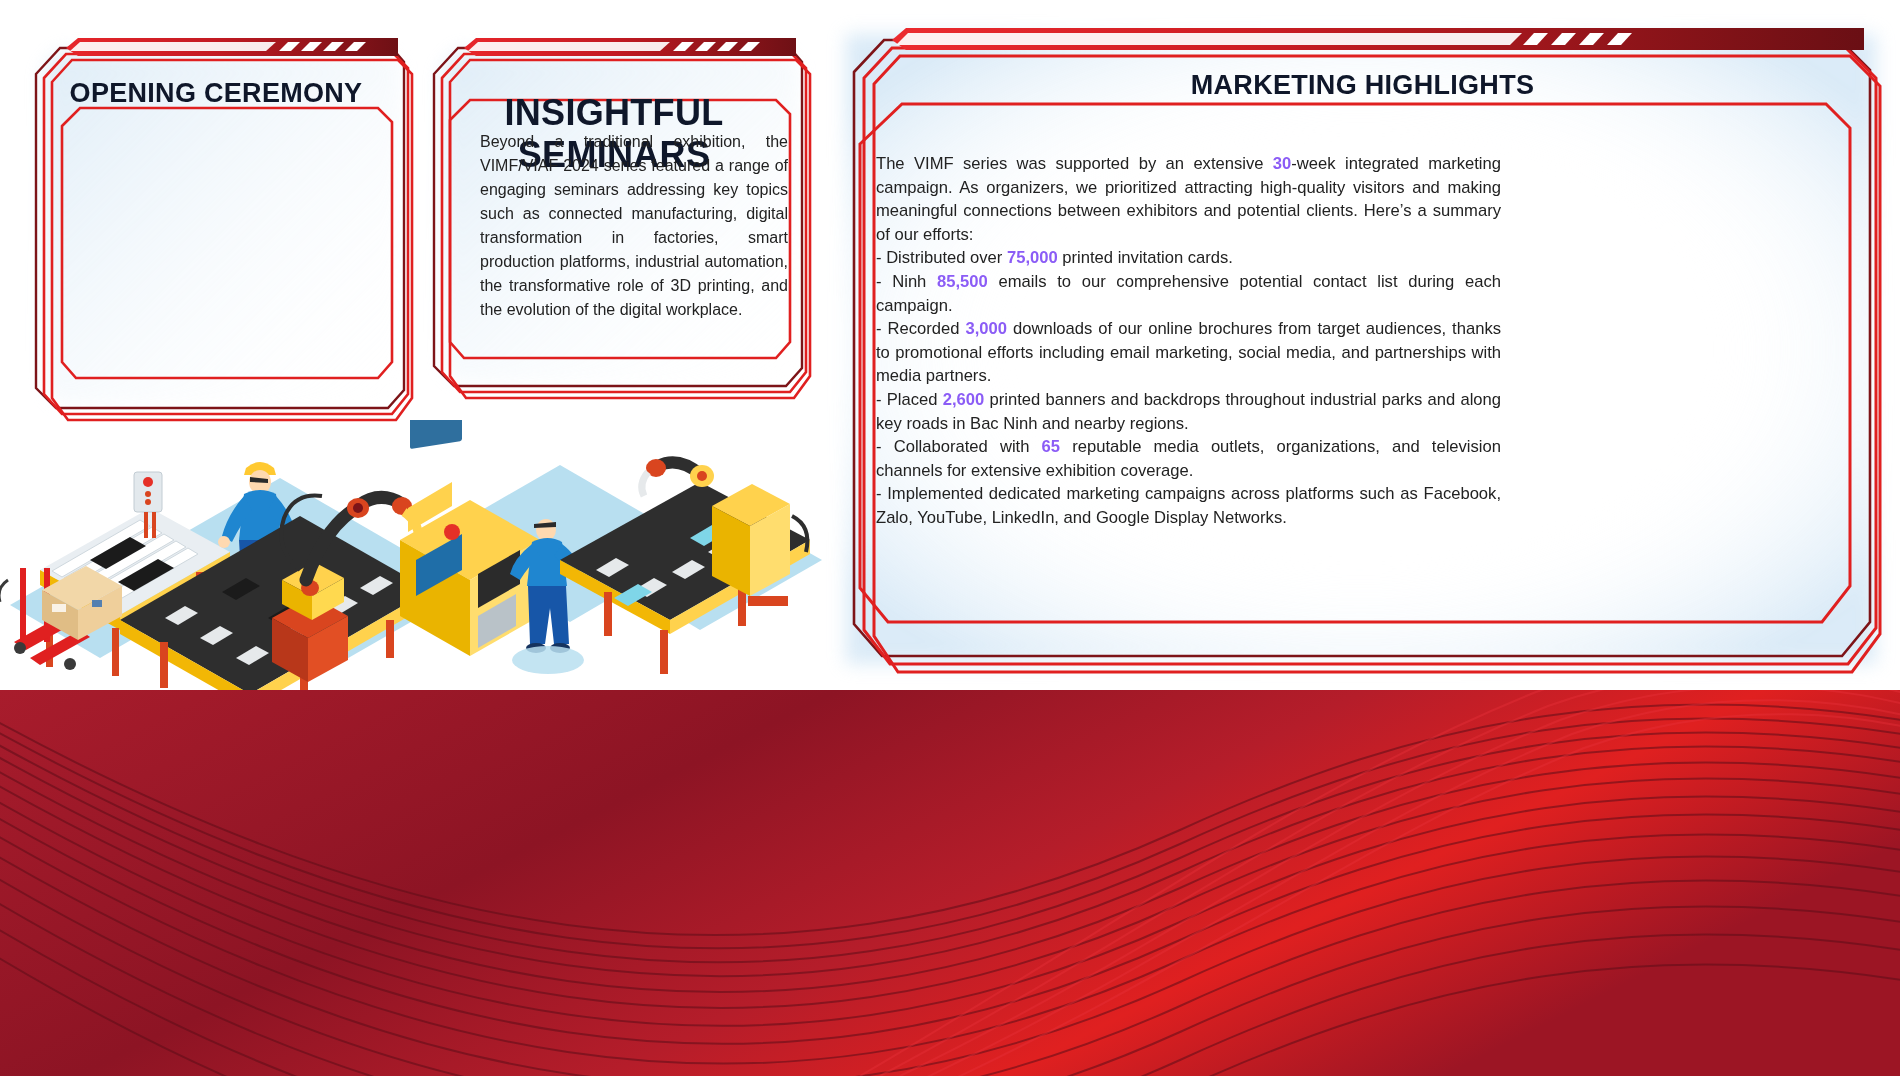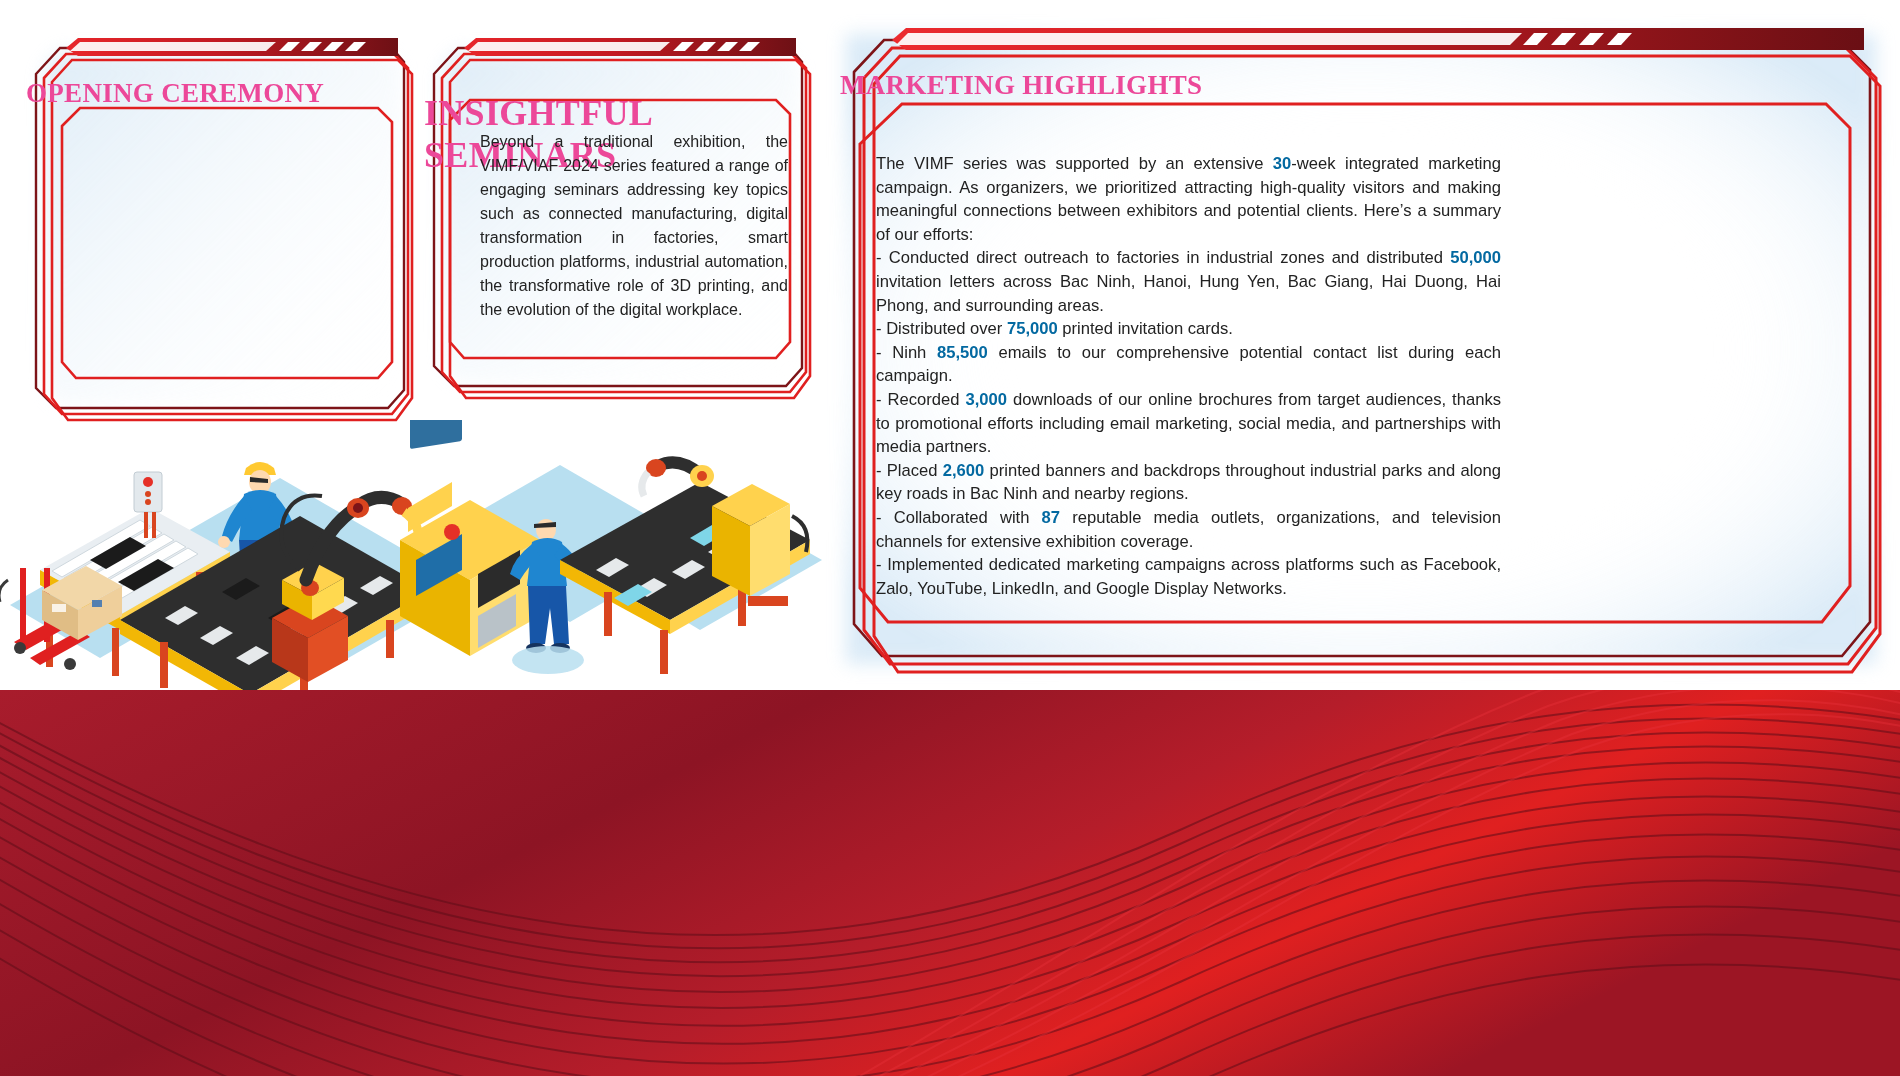--- a/index.html
+++ b/index.html
@@ -8,29 +8,29 @@
     background:#ffffff;
     font-family:"Liberation Sans", sans-serif;
     overflow:hidden;position:relative;
   }
   .stage{position:absolute;inset:0;width:1900px;height:1076px;}
 
   
   .panel{position:absolute;}
   .panel svg.frame{position:absolute;left:0;top:0;overflow:visible;}
   .panel .title{
-    position:absolute;width:100%;text-align:left;
-    font-weight:bold;color:#ec4899;letter-spacing:.3px;font-family:Liberation Serif, serif;
+    position:absolute;width:100%;text-align:center;
+    font-weight:bold;color:#0f172a;letter-spacing:.3px;
   }
   .panel .body{
     position:absolute;color:#222;
     text-align:justify;
     -webkit-hyphens:auto;hyphens:auto;
   }
-  .body b{font-weight:bold;color:#0369a1;}
+  .body b{font-weight:bold;color:#8b5cf6;}
 
   
   #panel-opening{left:26px;top:34px;width:380px;height:390px;}
   #panel-opening .title{top:44px;font-size:27px;}
   #panel-opening .body{left:68px;top:108px;width:312px;font-size:16.5px;line-height:24px;}
 
   
   #panel-seminars{left:424px;top:34px;width:380px;height:368px;}
   #panel-seminars .title{top:42px;font-size:36px;margin-top:16px;}
   #panel-seminars .body{left:56px;top:96px;width:308px;font-size:16px;line-height:24px;}
@@ -154,26 +154,25 @@
           <path d="M750 7 l14 0 l-11 12 l-14 0 Z"></path>
           <path d="M778 7 l14 0 l-11 12 l-14 0 Z"></path>
         </g>
       </g>
 
       <path d="M20 118 L62 78 L986 78 L1010 102 L1010 560 L982 596 L48 596 L20 562 Z" fill="none" stroke="#e02020" stroke-width="3"></path>
     </svg>
     <div class="title">MARKETING HIGHLIGHTS</div>
     <div class="body" id="marketing-body">
         <div><span>The VIMF series was supported by an extensive </span><b>30</b><span>-week integrated marketing campaign. As organizers, we prioritized attracting high-quality visitors and making meaningful connections between exhibitors and potential clients. Here’s a summary of our efforts:</span></div>
-        <div><span>- Conducted direct outreach to factories in industrial zones and distributed </span><b>50,000</b><span> invitation letters across Bac Ninh, Hanoi, Hung Yen, Bac Giang, Hai Duong, Hai Phong, and surrounding areas.</span></div>
         <div><span>- Distributed over </span><b>75,000</b><span> printed invitation cards.</span></div>
         <div><span>- Ninh </span><b>85,500</b><span> emails to our comprehensive potential contact list during each campaign.</span></div>
         <div><span>- Recorded </span><b>3,000</b><span> downloads of our online brochures from target audiences, thanks to promotional efforts including email marketing, social media, and partnerships with media partners.</span></div>
         <div><span>- Placed </span><b>2,600</b><span> printed banners and backdrops throughout industrial parks and along key roads in Bac Ninh and nearby regions.</span></div>
-        <div><span>- Collaborated with </span><b>87</b><span> reputable media outlets, organizations, and television channels for extensive exhibition coverage.</span></div>
+        <div><span>- Collaborated with </span><b>65</b><span> reputable media outlets, organizations, and television channels for extensive exhibition coverage.</span></div>
         <div><span>- Implemented dedicated marketing campaigns across platforms such as Facebook, Zalo, YouTube, LinkedIn, and Google Display Networks.</span></div>
       </div>
   </div>
 
   <div class="illustration">
     <svg width="830" height="270" viewBox="0 0 830 270">
       <g fill="#b8dff0">
         <polygon points="10,185 110,128 200,180 100,238"></polygon>
         <polygon points="120,150 280,58 470,168 310,260"></polygon>
         <polygon points="430,120 560,45 700,126 570,202"></polygon>

